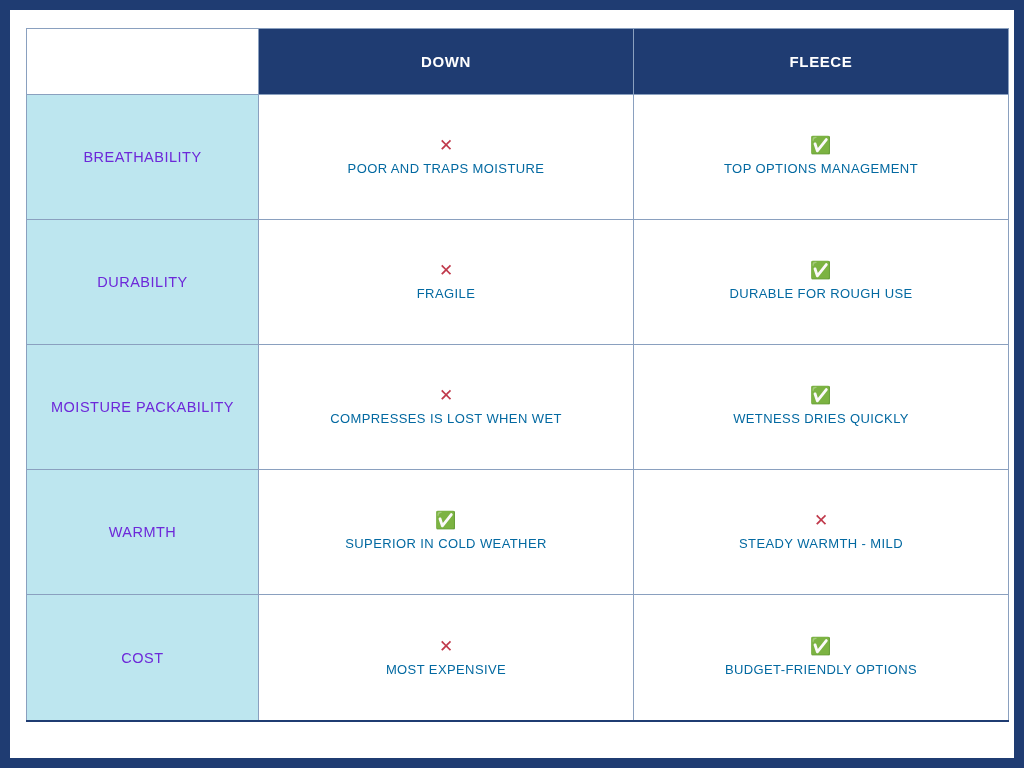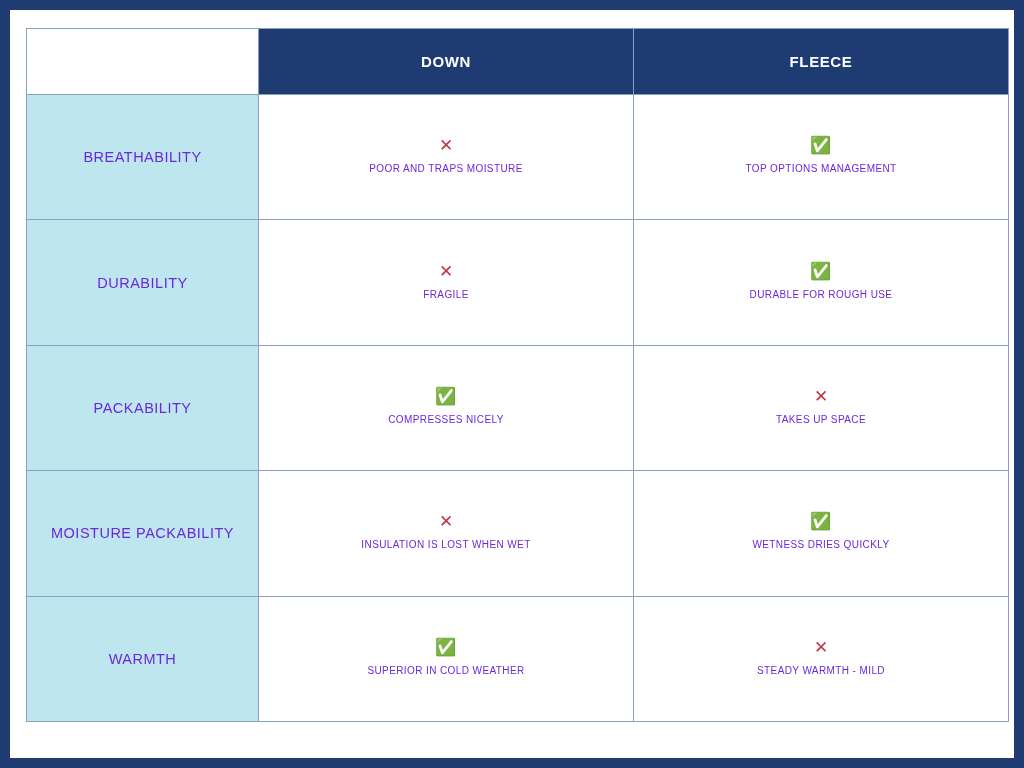--- a/index.html
+++ b/index.html
@@ -87,22 +87,22 @@
     margin-bottom: 4px;
   }
   .mark.no {
     color: #c0394b;
   }
   .mark.yes {
     color: #4c9a2a;
   }
   .cell-text {
     display: block;
-    font-size: 10px;
-    color: #6d28d9;
+    font-size: 13px;
+    color: #0369a1;
     letter-spacing: 0.4px;
     line-height: 18px;
   }
   tr.last td.attr,
   tr.last td.cell {
     border-bottom: 2px solid #1f3c72;
   }
   td.last-col, th.last-col {
     border-right: 2px solid #1f3c72;
   }
@@ -142,48 +142,48 @@
           <td class="cell">
             <span class="mark no">✕</span>
             <span class="cell-text">FRAGILE</span>
           </td>
           <td class="cell last-col">
             <span class="mark yes">✅</span>
             <span class="cell-text">DURABLE FOR ROUGH USE</span>
           </td>
         </tr>
         <tr>
-          <td class="attr">PACKABILITY</td>
-          <td class="cell">
-            <span class="mark yes">✅</span>
-            <span class="cell-text">COMPRESSES NICELY</span>
-          </td>
-          <td class="cell last-col">
-            <span class="mark no">✕</span>
-            <span class="cell-text">TAKES UP SPACE</span>
-          </td>
-        </tr>
-        <tr>
           <td class="attr">MOISTURE PACKABILITY</td>
           <td class="cell">
             <span class="mark no">✕</span>
-            <span class="cell-text">INSULATION IS LOST WHEN WET</span>
+            <span class="cell-text">COMPRESSES IS LOST WHEN WET</span>
           </td>
           <td class="cell last-col">
             <span class="mark yes">✅</span>
             <span class="cell-text">WETNESS DRIES QUICKLY</span>
           </td>
         </tr>
         <tr>
           <td class="attr">WARMTH</td>
           <td class="cell">
             <span class="mark yes">✅</span>
             <span class="cell-text">SUPERIOR IN COLD WEATHER</span>
           </td>
           <td class="cell last-col">
             <span class="mark no">✕</span>
             <span class="cell-text">STEADY WARMTH - MILD</span>
           </td>
         </tr>
+        <tr class="last">
+          <td class="attr">COST</td>
+          <td class="cell">
+            <span class="mark no">✕</span>
+            <span class="cell-text">MOST EXPENSIVE</span>
+          </td>
+          <td class="cell last-col">
+            <span class="mark yes">✅</span>
+            <span class="cell-text">BUDGET-FRIENDLY OPTIONS</span>
+          </td>
+        </tr>
       </tbody>
     </table>
   </div>
 </div>
 
 </body></html>

